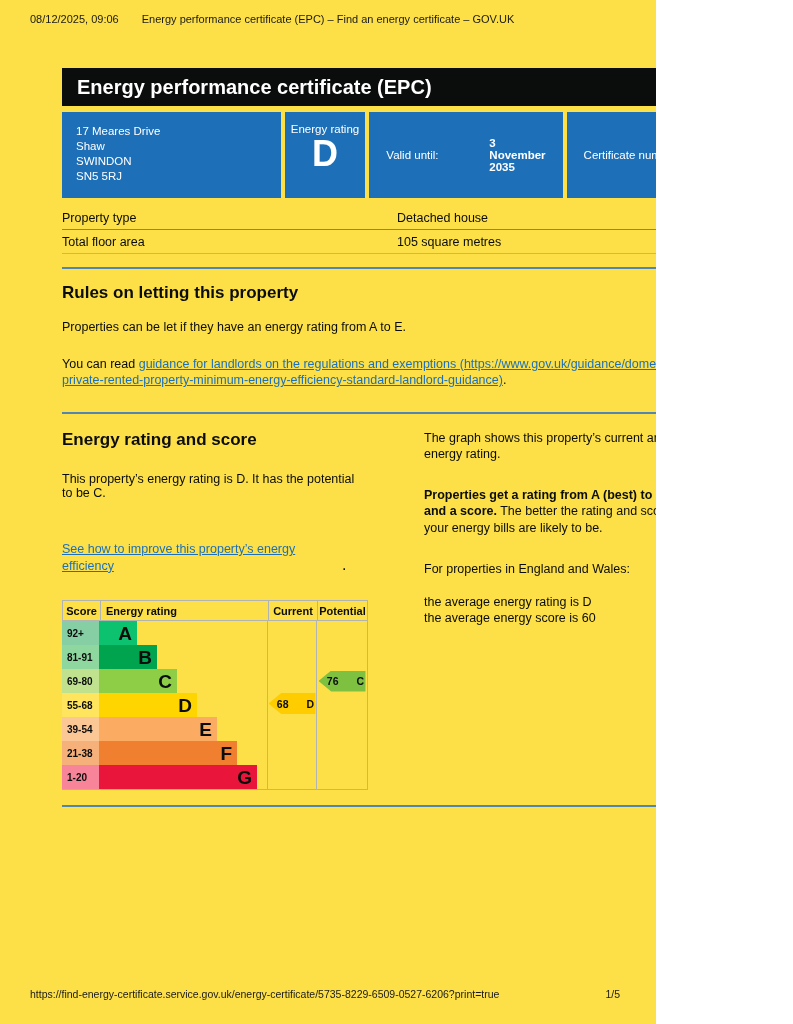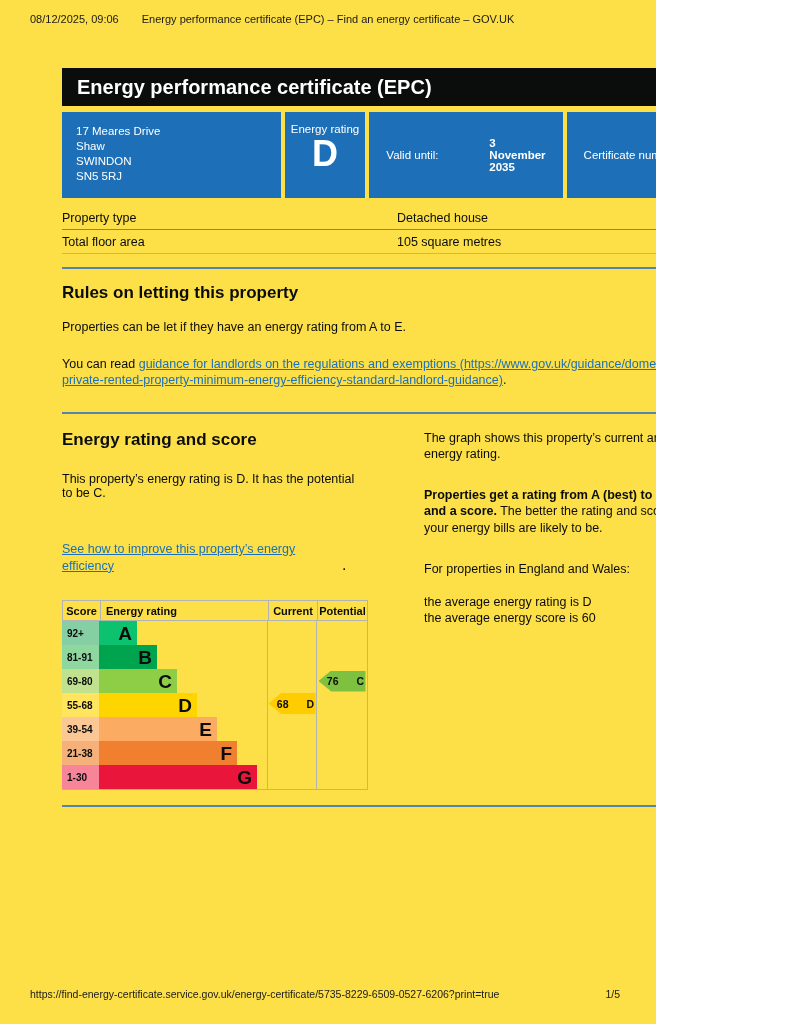--- a/index.html
+++ b/index.html
@@ -220,21 +220,21 @@
               <div class="band-area">
                   <div class="band-bar" style="width: 138px; background-color: rgb(240, 128, 48);">
                     <span class="band-letter">F</span>
                   </div>
                 </div>
               <div class="cur-cell"></div>
               <div class="pot-cell"></div>
             </div>
 
             <div class="band-row">
-              <div class="score-cell" style="background-color: rgb(247, 132, 152);">1-30</div>
+              <div class="score-cell" style="background-color: rgb(247, 132, 152);">1-20</div>
               <div class="band-area">
                   <div class="band-bar" style="width: 158px; background-color: rgb(233, 21, 59);">
                     <span class="band-letter">G</span>
                   </div>
                 </div>
               <div class="cur-cell"></div>
               <div class="pot-cell"></div>
             </div>
 
           </div>

